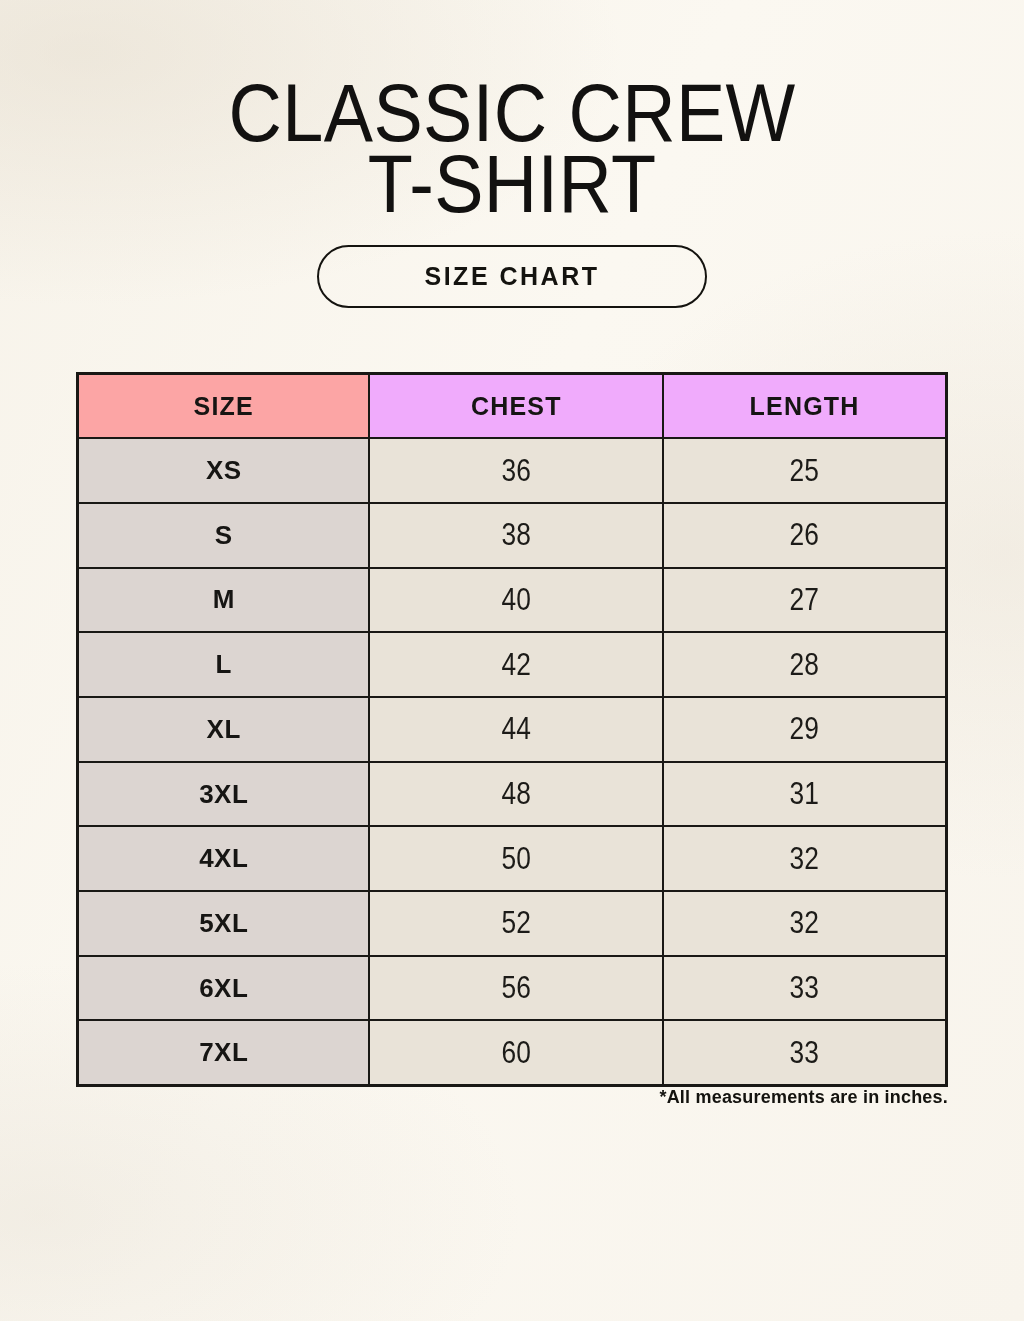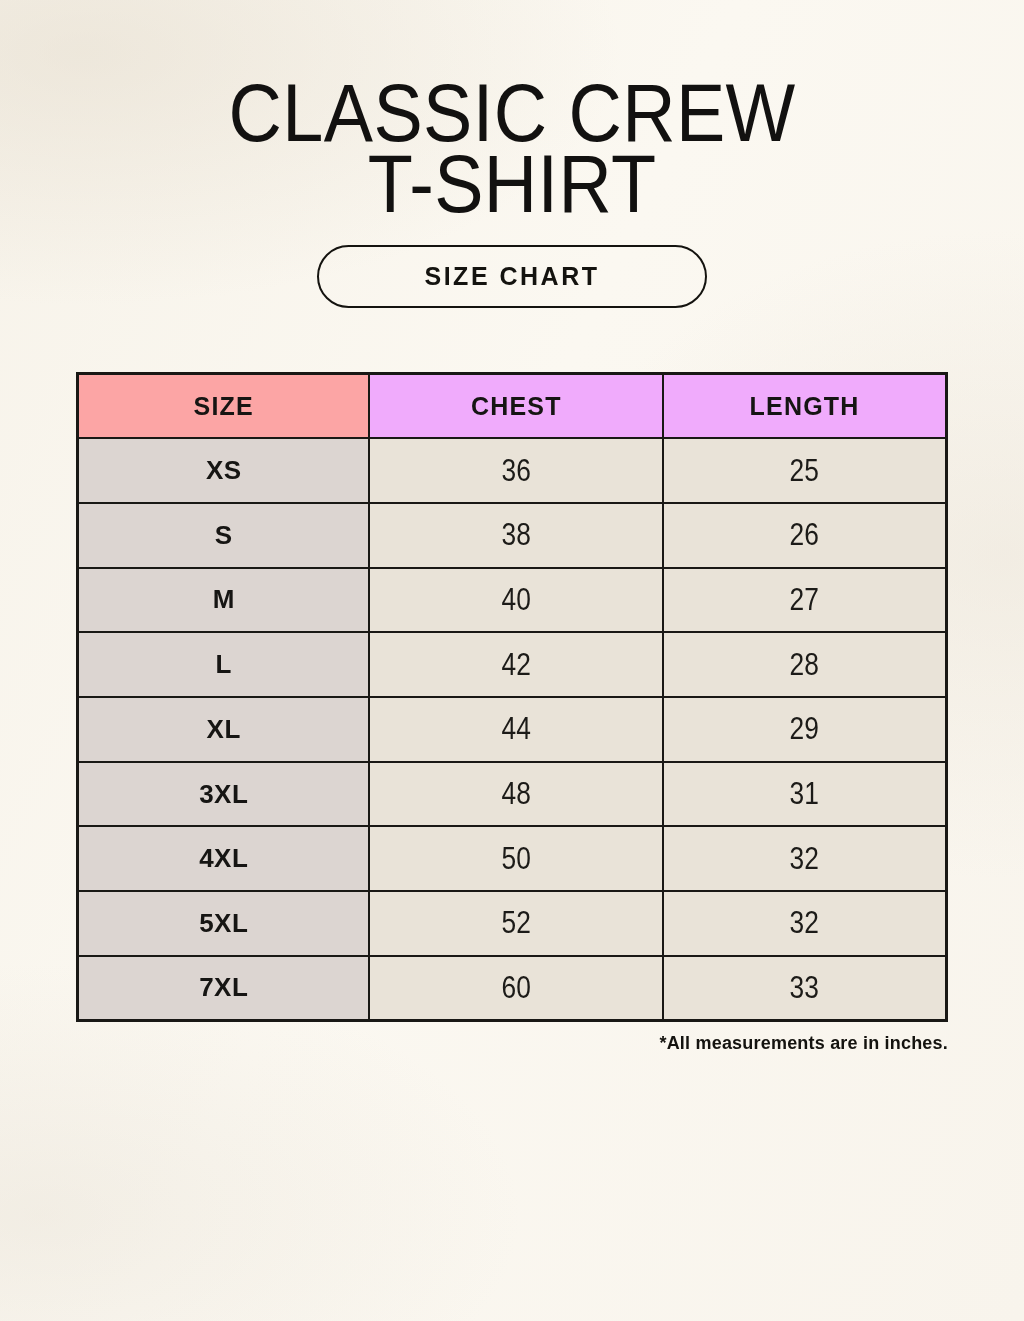--- a/index.html
+++ b/index.html
@@ -86,21 +86,20 @@
   .num {
     display: inline-block;
     font-size: 31px;
     font-weight: 400;
     transform: scaleX(0.85);
     transform-origin: 50% 50%;
     color: #1c1b18;
   }
   .footnote-row {
     width: 872px;
-    margin-top: 11px;
     text-align: right;
     font-size: 18px;
     font-weight: 700;
     letter-spacing: 0.2px;
     color: #14130f;
   }
 </style>
 </head>
 <body>
 
@@ -158,20 +157,25 @@
         <td class="cell-size">4XL</td>
         <td class="cell-val"><span class="num">50</span></td>
         <td class="cell-val"><span class="num">32</span></td>
       </tr>
       <tr>
         <td class="cell-size">5XL</td>
         <td class="cell-val"><span class="num">52</span></td>
         <td class="cell-val"><span class="num">32</span></td>
       </tr>
       <tr>
+        <td class="cell-size">6XL</td>
+        <td class="cell-val"><span class="num">56</span></td>
+        <td class="cell-val"><span class="num">33</span></td>
+      </tr>
+      <tr>
         <td class="cell-size">7XL</td>
         <td class="cell-val"><span class="num">60</span></td>
         <td class="cell-val"><span class="num">33</span></td>
       </tr>
     </tbody>
   </table>
 
   <div class="footnote-row">*All measurements are in inches.</div>
 
 </div>

